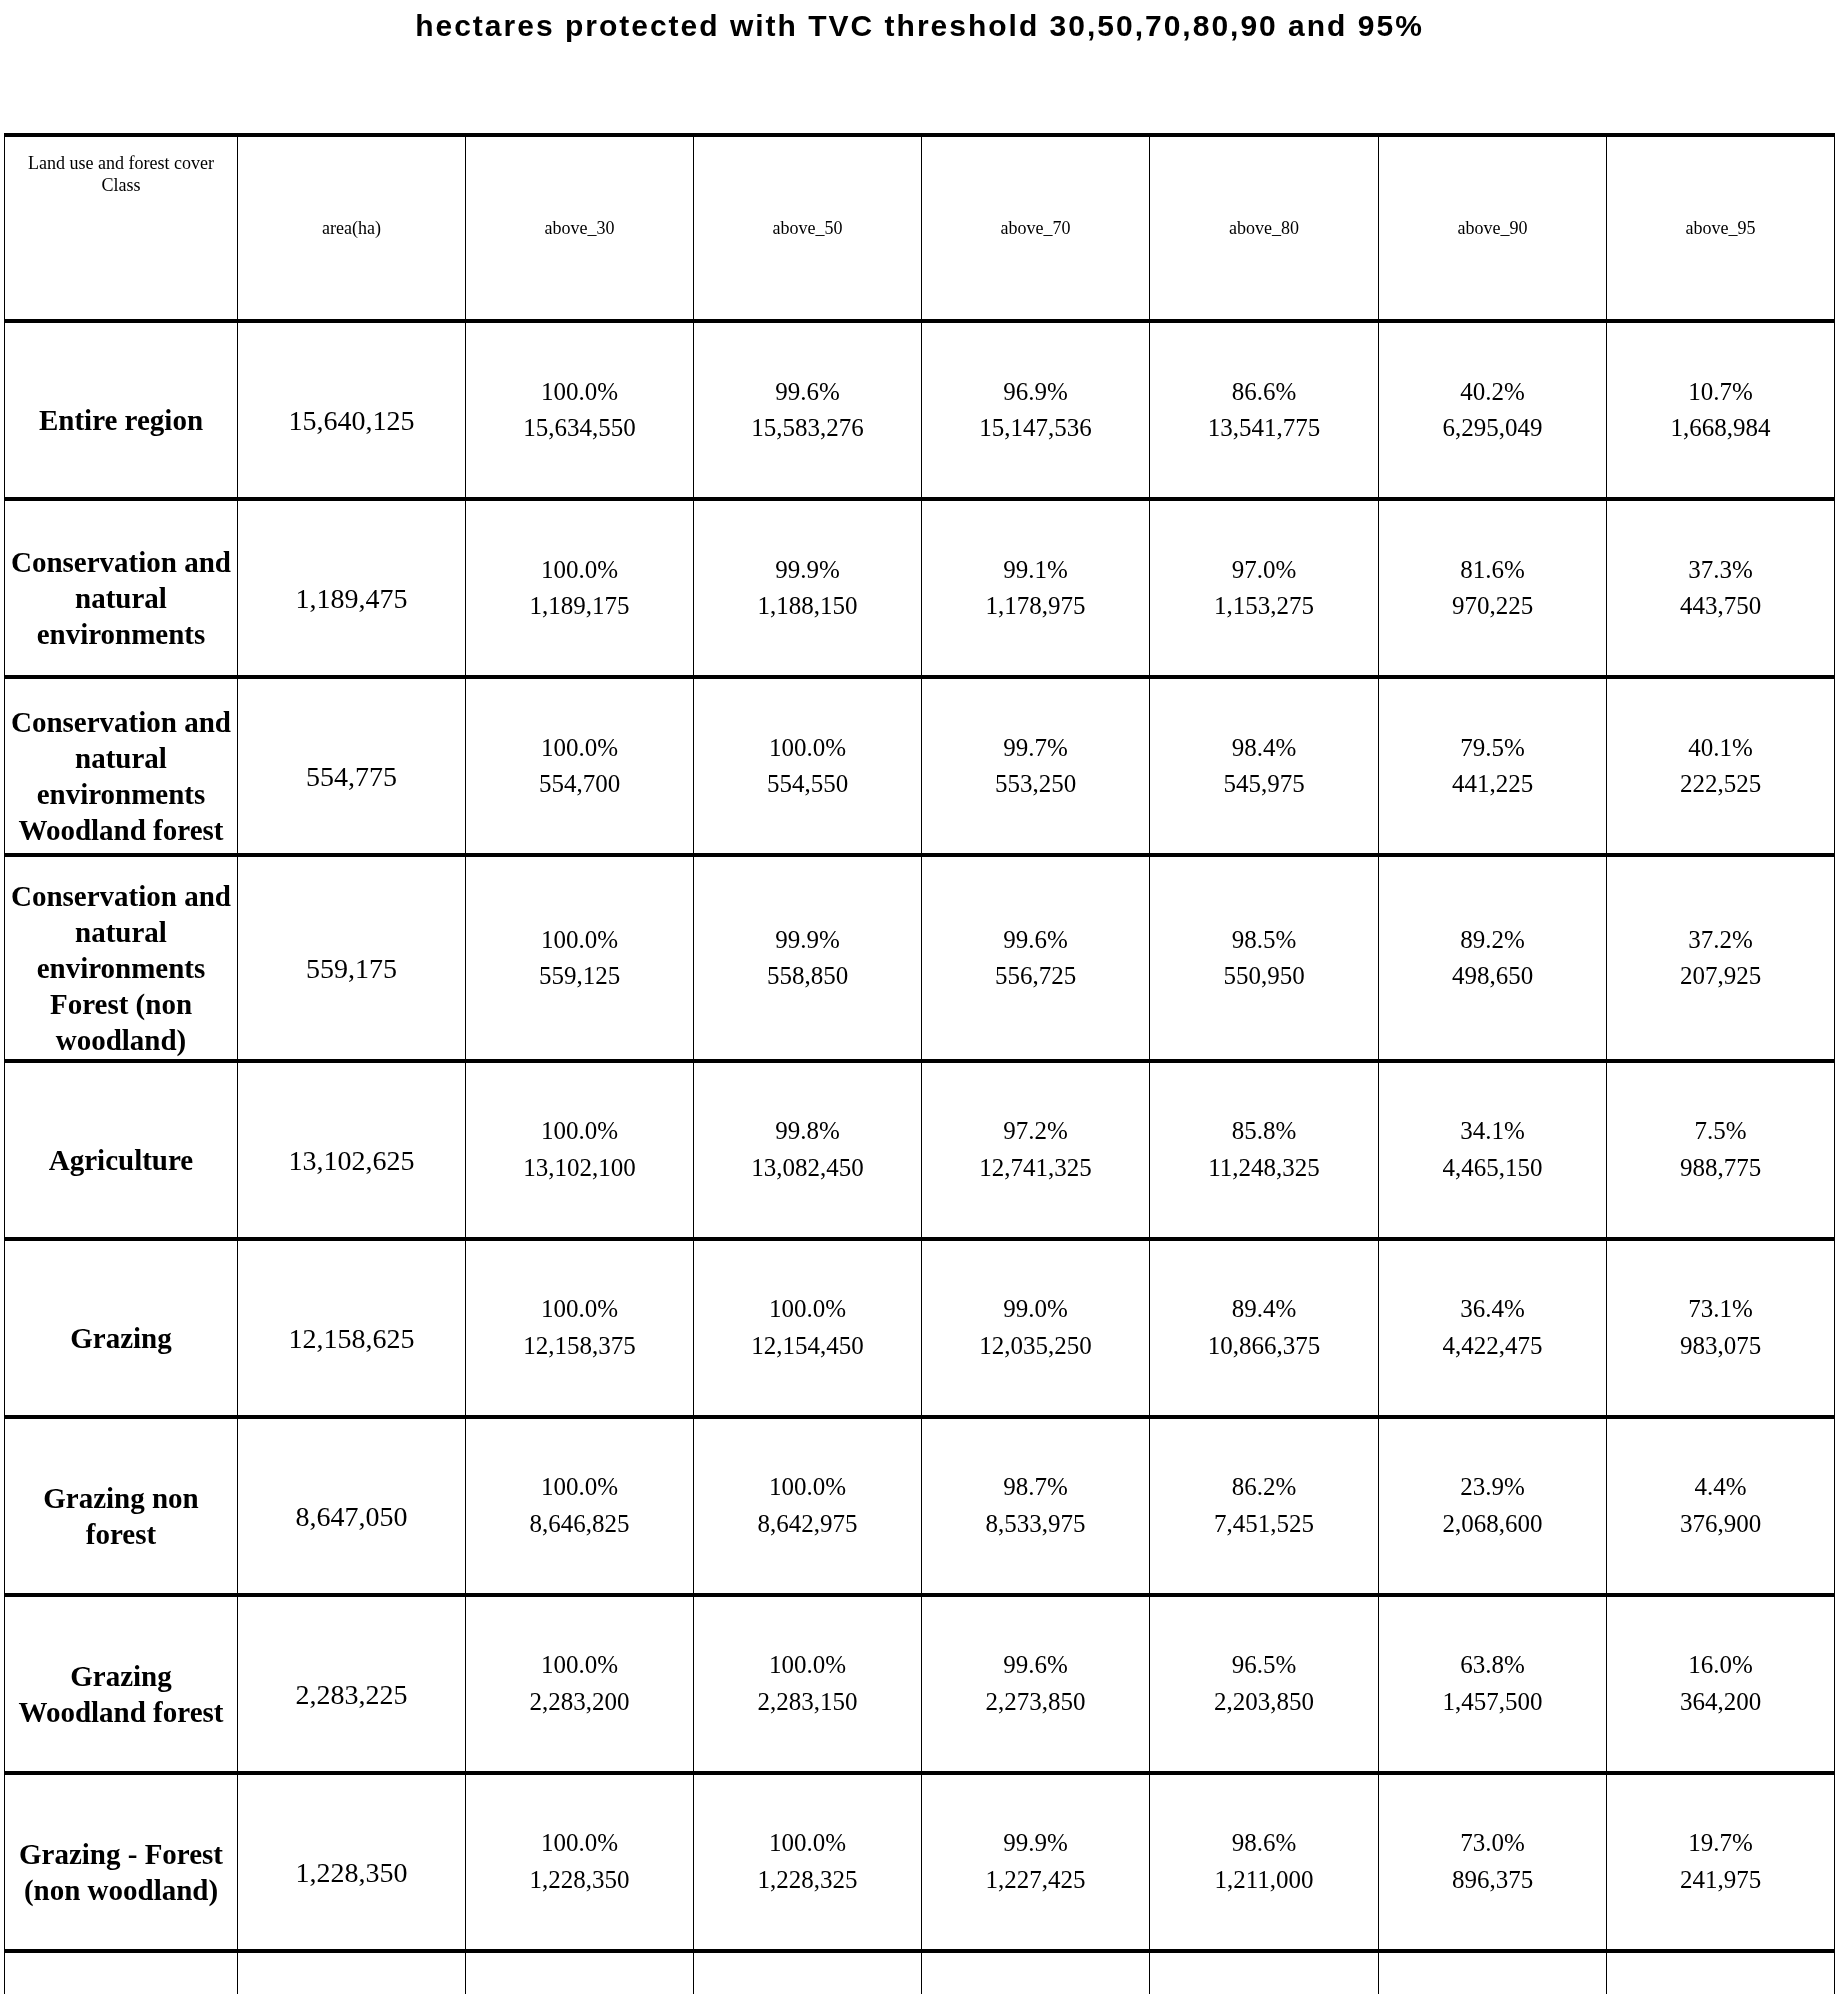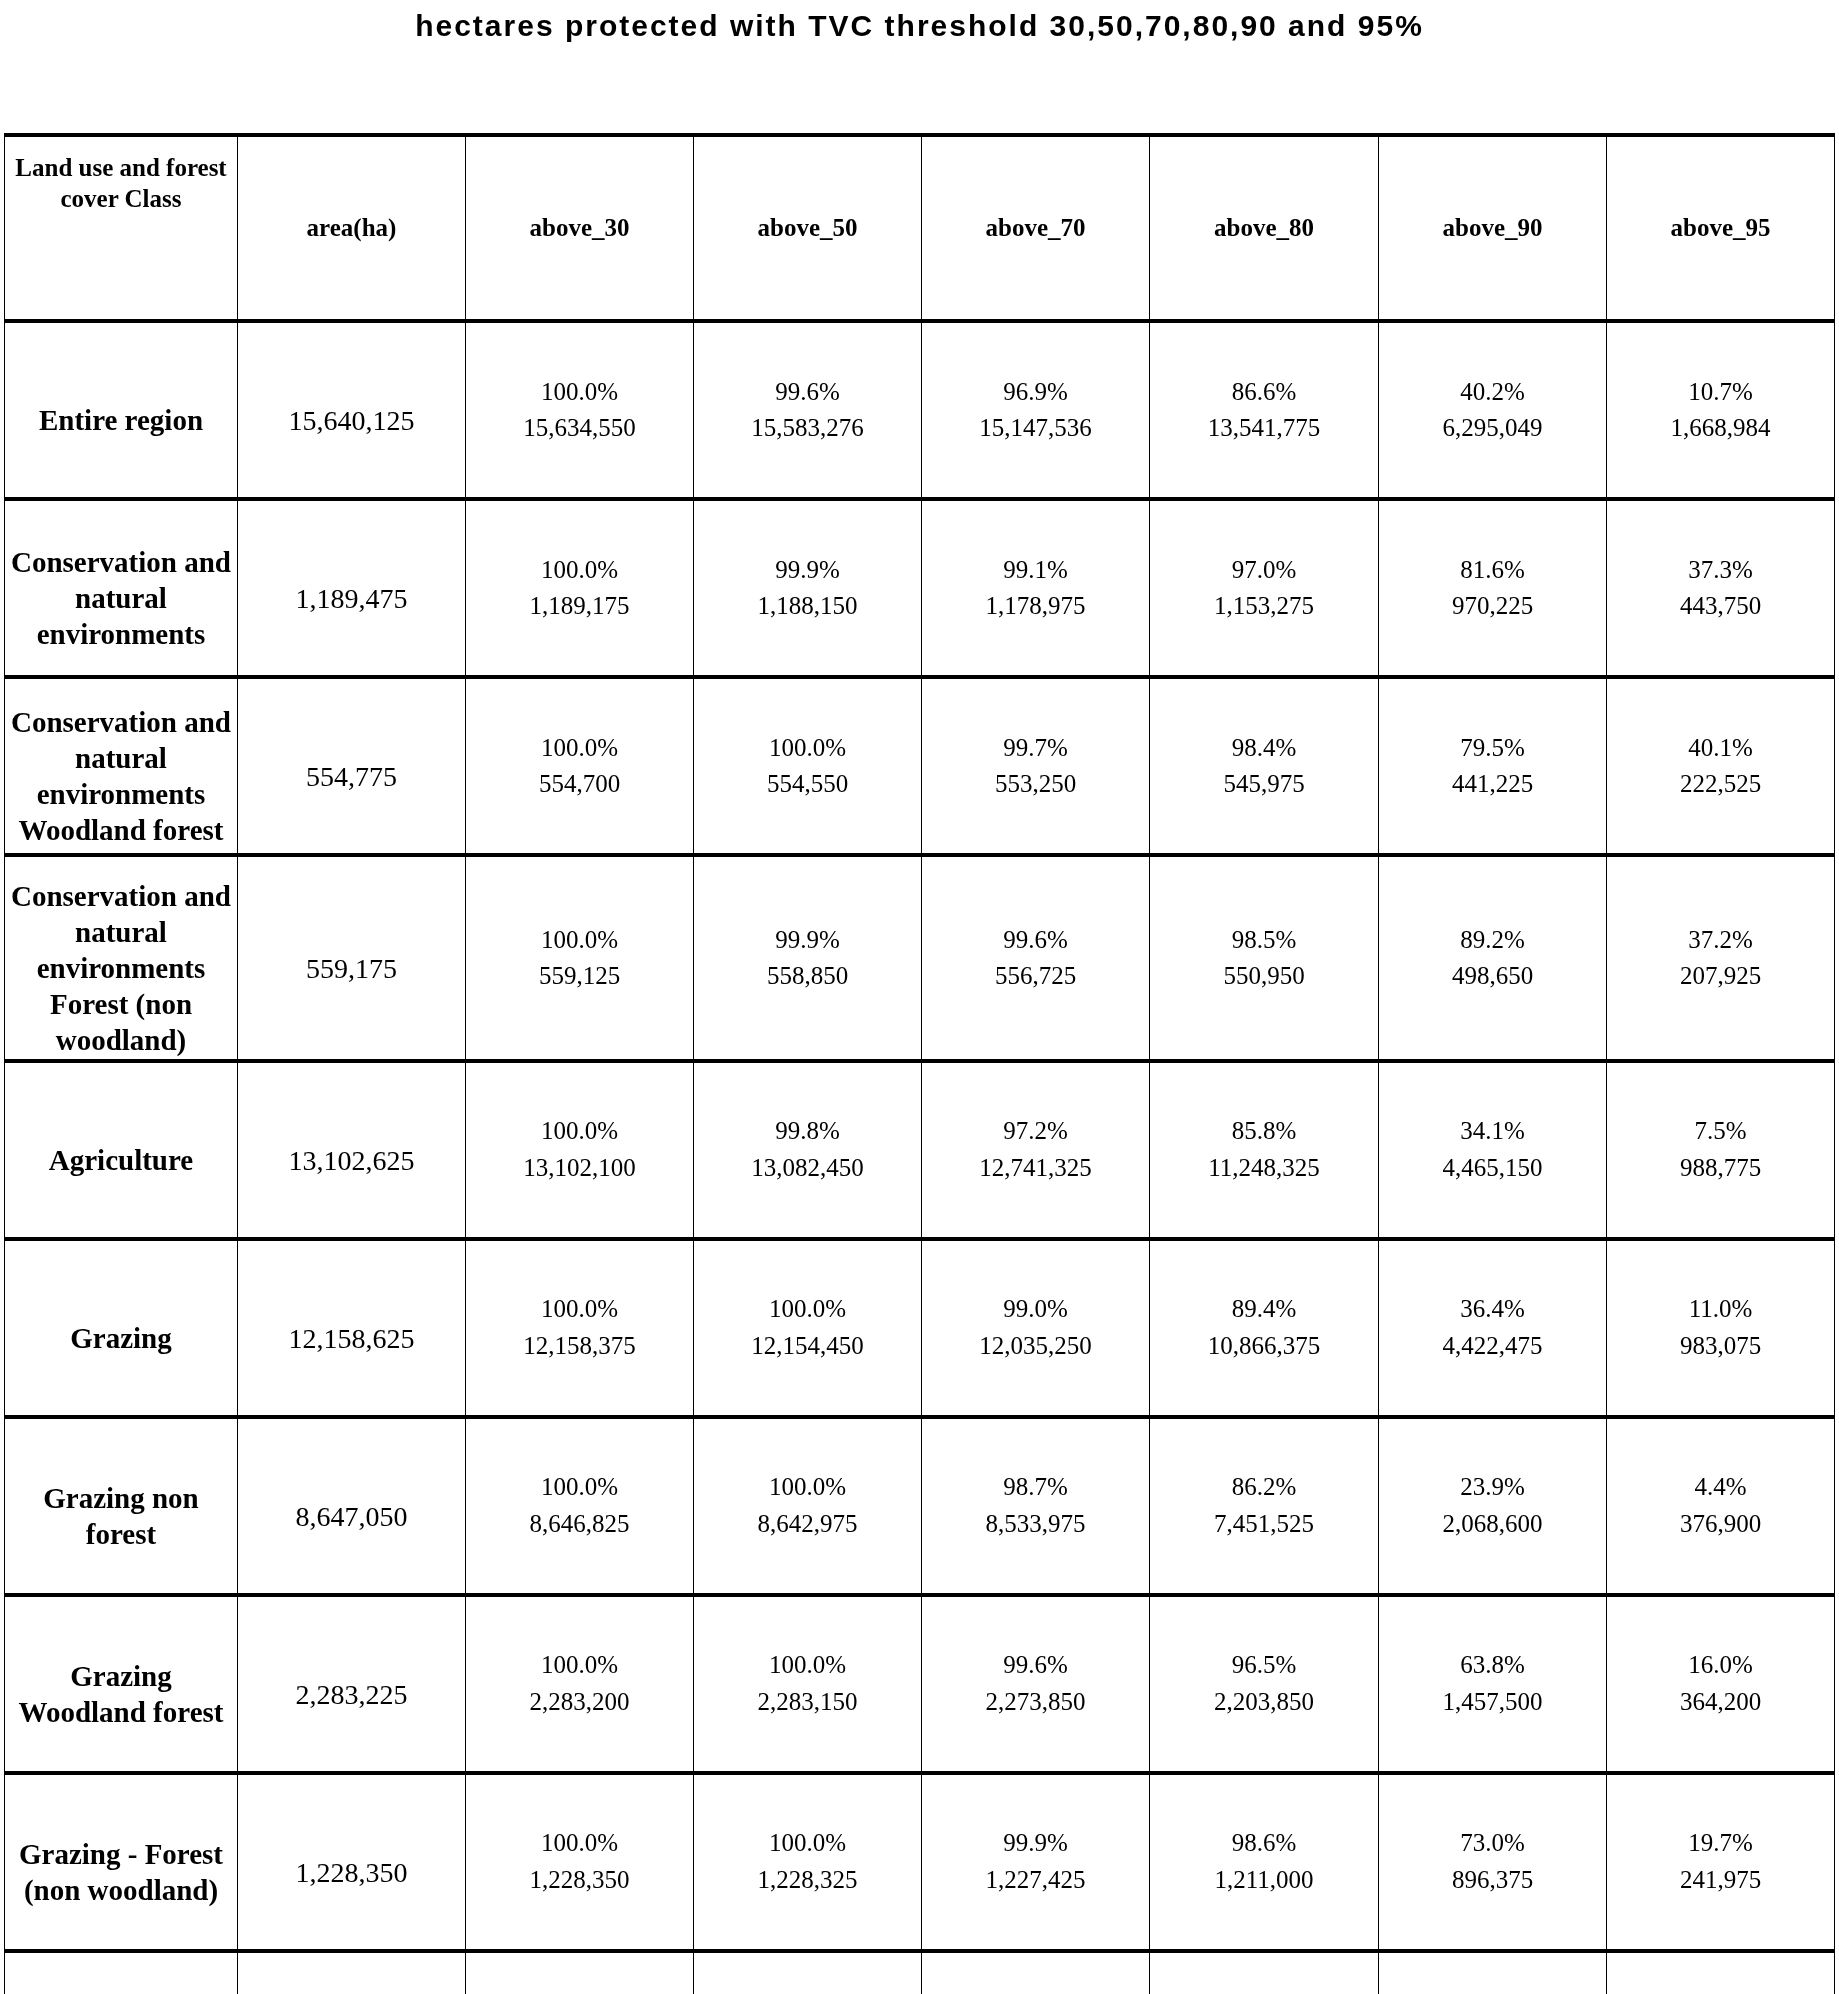--- a/index.html
+++ b/index.html
@@ -8,21 +8,21 @@
   .title{margin-top:6.4px;text-align:center;font-family:"Liberation Sans",sans-serif;
          font-weight:bold;font-size:30px;letter-spacing:2px;line-height:1.35;}
 
   table.data-table{border-collapse:collapse;table-layout:fixed;width:1831px;margin-left:4px;margin-top:86px;}
   .data-table th,.data-table td{
       border-left:1.6px solid #000;border-right:1.6px solid #000;
       border-top:4.4px solid #000;border-bottom:4.4px solid #000;
       text-align:center;vertical-align:middle;overflow:hidden;padding:0 5.6px;}
   .data-table thead tr{height:186px;}
   .data-table tbody tr{height:178px;}
-  .data-table th{font-weight:bold;font-size:25px;line-height:1.25;}
+  .data-table th{font-weight:normal;font-size:18px;line-height:1.25;}
   .data-table th.lblcol{vertical-align:top;padding-top:15px;}
   td.lbl{font-weight:bold;font-size:29px;line-height:1.24;padding-top:22px;}
   td.area{font-size:28px;padding-top:22px;}
   td.pair .pct,td.pair .ha{font-size:25px;line-height:1.45;}
 </style>
 </head>
 <body>
 
 <div>
 
@@ -217,21 +217,21 @@
           </td>
           <td class="pair">
             <div class="pct">89.4%</div>
             <div class="ha">10,866,375</div>
           </td>
           <td class="pair">
             <div class="pct">36.4%</div>
             <div class="ha">4,422,475</div>
           </td>
           <td class="pair">
-            <div class="pct">11.0%</div>
+            <div class="pct">73.1%</div>
             <div class="ha">983,075</div>
           </td>
         </tr>
 
         <tr>
           <td class="lbl">Grazing non forest</td>
           <td class="area">8,647,050</td>
           <td class="pair">
             <div class="pct">100.0%</div>
             <div class="ha">8,646,825</div>

